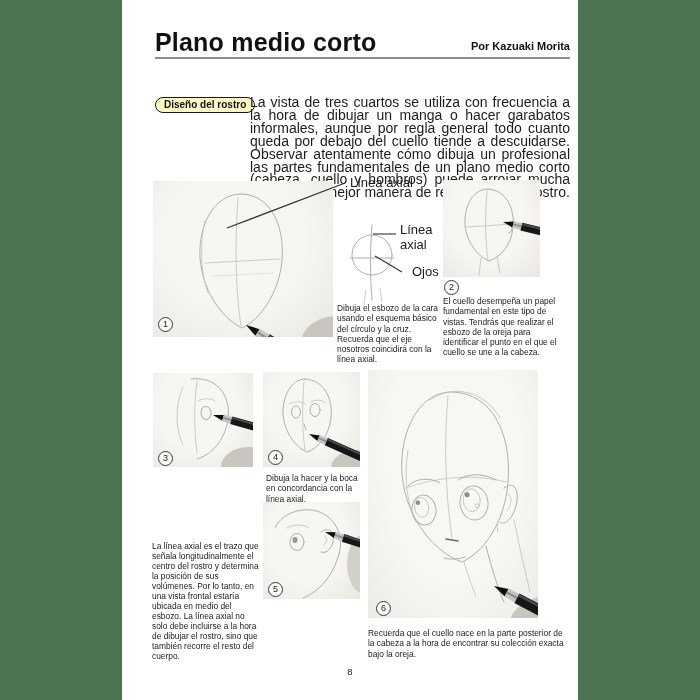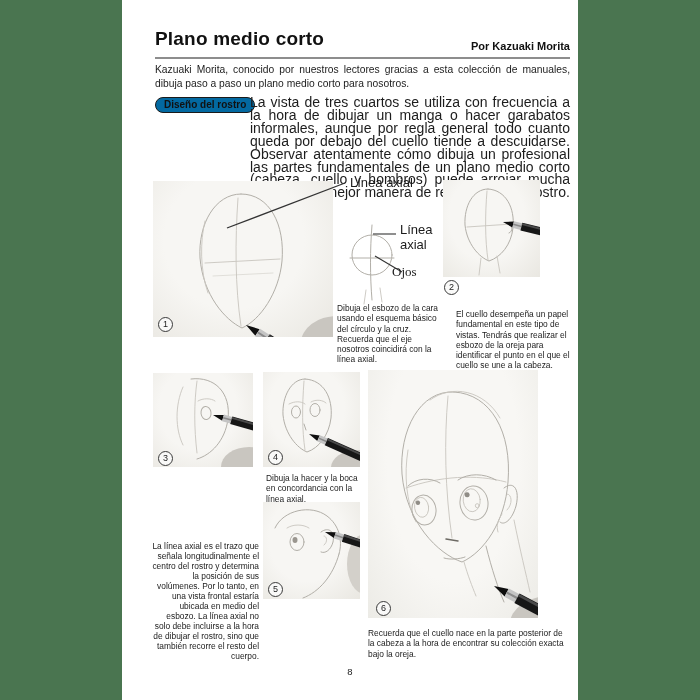--- a/index.html
+++ b/index.html
@@ -4,45 +4,44 @@
 <style>
   html,body{margin:0;padding:0;}
   body{
     width:700px;height:700px;position:relative;overflow:hidden;
     background:#4a7550;
     font-family:"Liberation Sans", sans-serif;
     -webkit-font-smoothing:antialiased;
   }
   .page{position:absolute;left:122px;top:0;width:456px;height:700px;background:#ffffff;}
   .abs{position:absolute;}
-  .title{left:33px;top:28px;font-size:19px;font-weight:bold;color:#111;letter-spacing:.2px;}
+  .title{left:33px;top:28px;font-size:25px;font-weight:bold;color:#111;letter-spacing:.2px;}
   .byline{right:8px;top:40px;font-size:11px;font-weight:bold;color:#111;margin-left:28px;}
   .rule{left:33px;top:57px;width:415px;height:2px;background:#8d8d8d;}
   .intro{left:33px;top:63px;width:415px;font-size:10.3px;line-height:13.5px;text-align:justify;color:#1c1c1c;}
-  .pill{left:33px;top:97px;border:1.6px solid #1a1a1a;border-radius:9px;padding:1px 8px 2px;font-size:10px;font-weight:bold;color:#111;background:#0369a1;white-space:nowrap;}
+  .pill{left:33px;top:97px;border:1.6px solid #1a1a1a;border-radius:9px;padding:1px 8px 2px;font-size:10px;font-weight:bold;color:#111;background:#fef9c3;white-space:nowrap;}
   .section-body{left:128px;top:96px;width:320px;font-size:14px;line-height:12.9px;text-align:justify;color:#1c1c1c;}
   .photo{position:absolute;overflow:hidden;background:radial-gradient(ellipse at 45% 38%, #f7f6f3 50%, #e9e7e1 100%);}
   .photo svg{position:absolute;left:0;top:0;}
   .ln{fill:none;stroke:#b2afa8;stroke-width:1;stroke-linecap:round;}
   .lt{stroke:#c8c5be;stroke-width:.9;}
   .badge{position:absolute;width:13px;height:13px;border:1.1px solid #3a3a3a;border-radius:50%;background:rgba(250,250,248,.92);font-size:9px;line-height:13px;text-align:center;color:#222;}
   .caption{position:absolute;font-size:8.4px;line-height:10.3px;color:#1b1b1b;}
   .note{position:absolute;font-size:8.4px;line-height:10px;color:#1b1b1b;}
   .ann-label{position:absolute;font-size:13px;color:#1b1b1b;}
   .pagenum{position:absolute;left:0;top:666px;width:456px;text-align:center;font-size:9.5px;color:#222;}
 </style>
 </head>
 <body>
 
 <div class="page">
 
   <div class="abs title">Plano medio corto</div>
   <div class="abs byline">Por Kazuaki Morita</div>
   <div class="abs rule"></div>
-  <p class="abs intro" style="margin:0">Kazuaki Morita, conocido por nuestros lectores gracias a esta colección de manuales, dibuja paso a paso un plano medio corto para nosotros.</p>
 
   <span class="abs pill">Diseño del rostro</span>
   <p class="abs section-body" style="margin:0">La vista de tres cuartos se utiliza con frecuencia a la hora de dibujar un manga o hacer garabatos informales, aunque por regla general todo cuanto queda por debajo del cuello tiende a descuidarse. Observar atentamente cómo dibuja un profesional las partes fundamentales de un plano medio corto (cabeza, cuello y hombros) puede arrojar mucha luz sobre la mejor manera de representar un rostro.</p>
 
   <div class="photo" style="left:31px;top:181px;width:180px;height:156px;">
     <svg width="180" height="156" viewBox="0 0 180 156">
       <path class="ln" d="M88,13 C117,13 132,44 129,80 C126,112 107,139 89,147 C72,139 50,114 47,77 C45,43 62,13 88,13"></path>
       <path class="ln lt" d="M52,40 C47,60 47,90 55,112"></path>
       <path class="ln lt" d="M85,17 C82,60 82,105 88,145"></path>
       <path class="ln lt" d="M52,82 L127,78"></path>
@@ -67,21 +66,21 @@
   <svg class="abs" style="left:218px;top:212px;" width="115" height="95">
     <circle class="ln" cx="32" cy="43" r="20"></circle>
     <path class="ln" d="M32,13 C30,38 30,64 32,88"></path>
     <path class="ln" d="M10,46 L54,46"></path>
     <path class="ln lt" d="M26,78 L24,92"></path>
     <path class="ln lt" d="M40,76 L42,90"></path>
     <line x1="56" y1="22" x2="33" y2="22" stroke="#333" stroke-width="1.1"></line>
     <line x1="62" y1="60" x2="35" y2="44" stroke="#333" stroke-width="1.1"></line>
   </svg>
   <span class="ann-label" style="left:278px;top:222px;width:36px;">Línea axial</span>
-  <span class="ann-label" style="left:270px;top:264px;font-family:Liberation Serif, serif;">Ojos</span>
+  <span class="ann-label" style="left:290px;top:264px;">Ojos</span>
 
   <p class="caption" style="left:215px;top:303px;width:108px;margin:0;">Dibuja el esbozo de la cara usando el esquema básico del círculo y la cruz. Recuerda que el eje nosotros coincidirá con la línea axial.</p>
 
   <div class="photo" style="left:321px;top:180px;width:97px;height:97px;">
     <svg width="97" height="97" viewBox="0 0 97 97">
       <path class="ln" d="M45,9 C63,10 72,28 70,48 C68,65 58,77 46,81 C36,77 24,64 22,45 C21,26 30,9 45,9"></path>
       <path class="ln lt" d="M44,11 C42,35 42,60 45,80"></path>
       <path class="ln lt" d="M24,47 L69,44"></path>
       <path class="ln" d="M66,44 C70,44 70,52 66,53"></path>
       <path class="ln lt" d="M38,78 L36,95"></path>
@@ -89,42 +88,42 @@
       <g transform="translate(60,42) rotate(14) scale(0.95)">
         <polygon points="0,0 11,-3.2 11,3.2" fill="#0e0e0e"></polygon>
         <rect x="11" y="-3.6" width="9" height="7.2" fill="#c4c4c4"></rect>
         <rect x="11" y="-1" width="9" height="1.6" fill="#8a8a8a"></rect>
         <rect x="20" y="-4.2" width="80" height="8.4" fill="#161616"></rect>
         <rect x="20" y="-3.6" width="80" height="2" fill="#4a4a4a"></rect>
       </g>
     </svg>
   </div>
   <span class="badge" style="left:322px;top:280px;">2</span>
-  <p class="caption" style="left:321px;top:296px;width:117px;margin:13px;">El cuello desempeña un papel fundamental en este tipo de vistas. Tendrás que realizar el esbozo de la oreja para identificar el punto en el que el cuello se une a la cabeza.</p>
+  <p class="caption" style="left:321px;top:296px;width:117px;margin:0;">El cuello desempeña un papel fundamental en este tipo de vistas. Tendrás que realizar el esbozo de la oreja para identificar el punto en el que el cuello se une a la cabeza.</p>
 
   <div class="photo" style="left:31px;top:373px;width:100px;height:94px;">
     <svg width="100" height="94" viewBox="0 0 100 94">
       <path class="ln" d="M38,6 C62,3 78,20 75,46 C72,68 58,82 44,86"></path>
       <path class="ln lt" d="M30,14 C22,32 22,56 30,72"></path>
       <path class="ln lt" d="M44,8 C41,30 41,55 44,80"></path>
       <path class="ln lt" d="M45,28 C50,25 58,25 62,28"></path>
       <ellipse class="ln" cx="53" cy="40" rx="5" ry="6.5" transform="rotate(-8 53 40)"></ellipse>
       <ellipse cx="96" cy="94" rx="28" ry="20" fill="#c9c6c0" stroke="none"></ellipse>
       <g transform="translate(60,42) rotate(16) scale(0.95)">
         <polygon points="0,0 11,-3.2 11,3.2" fill="#0e0e0e"></polygon>
         <rect x="11" y="-3.6" width="9" height="7.2" fill="#c4c4c4"></rect>
         <rect x="11" y="-1" width="9" height="1.6" fill="#8a8a8a"></rect>
         <rect x="20" y="-4.2" width="80" height="8.4" fill="#161616"></rect>
         <rect x="20" y="-3.6" width="80" height="2" fill="#4a4a4a"></rect>
       </g>
     </svg>
   </div>
   <span class="badge" style="left:36px;top:451px;">3</span>
 
-  <p class="note" style="left:30px;top:541px;width:107px;margin:0;text-align:right;">La línea axial es el trazo que señala longitudinalmente el centro del rostro y determina la posición de sus volúmenes. Por lo tanto, en una vista frontal estaría ubicada en medio del esbozo. La línea axial no solo debe incluirse a la hora de dibujar el rostro, sino que también recorre el resto del cuerpo.</p>
+  <p class="note" style="left:30px;top:541px;width:107px;margin:0;">La línea axial es el trazo que señala longitudinalmente el centro del rostro y determina la posición de sus volúmenes. Por lo tanto, en una vista frontal estaría ubicada en medio del esbozo. La línea axial no solo debe incluirse a la hora de dibujar el rostro, sino que también recorre el resto del cuerpo.</p>
 
   <div class="photo" style="left:141px;top:372px;width:97px;height:95px;">
     <svg width="97" height="95" viewBox="0 0 97 95">
       <path class="ln" d="M42,7 C61,8 70,26 68,46 C66,63 56,76 44,80 C34,76 22,62 20,43 C19,25 28,7 42,7"></path>
       <path class="ln lt" d="M41,9 C39,35 39,58 42,78"></path>
       <path class="ln lt" d="M26,32 C32,29 38,29 42,32"></path>
       <path class="ln lt" d="M48,30 C53,27 60,28 63,31"></path>
       <ellipse class="ln" cx="33" cy="40" rx="4.5" ry="6"></ellipse>
       <ellipse class="ln" cx="52" cy="38" rx="5" ry="6.5"></ellipse>
       <path class="ln" d="M41,52 L43,58"></path>

